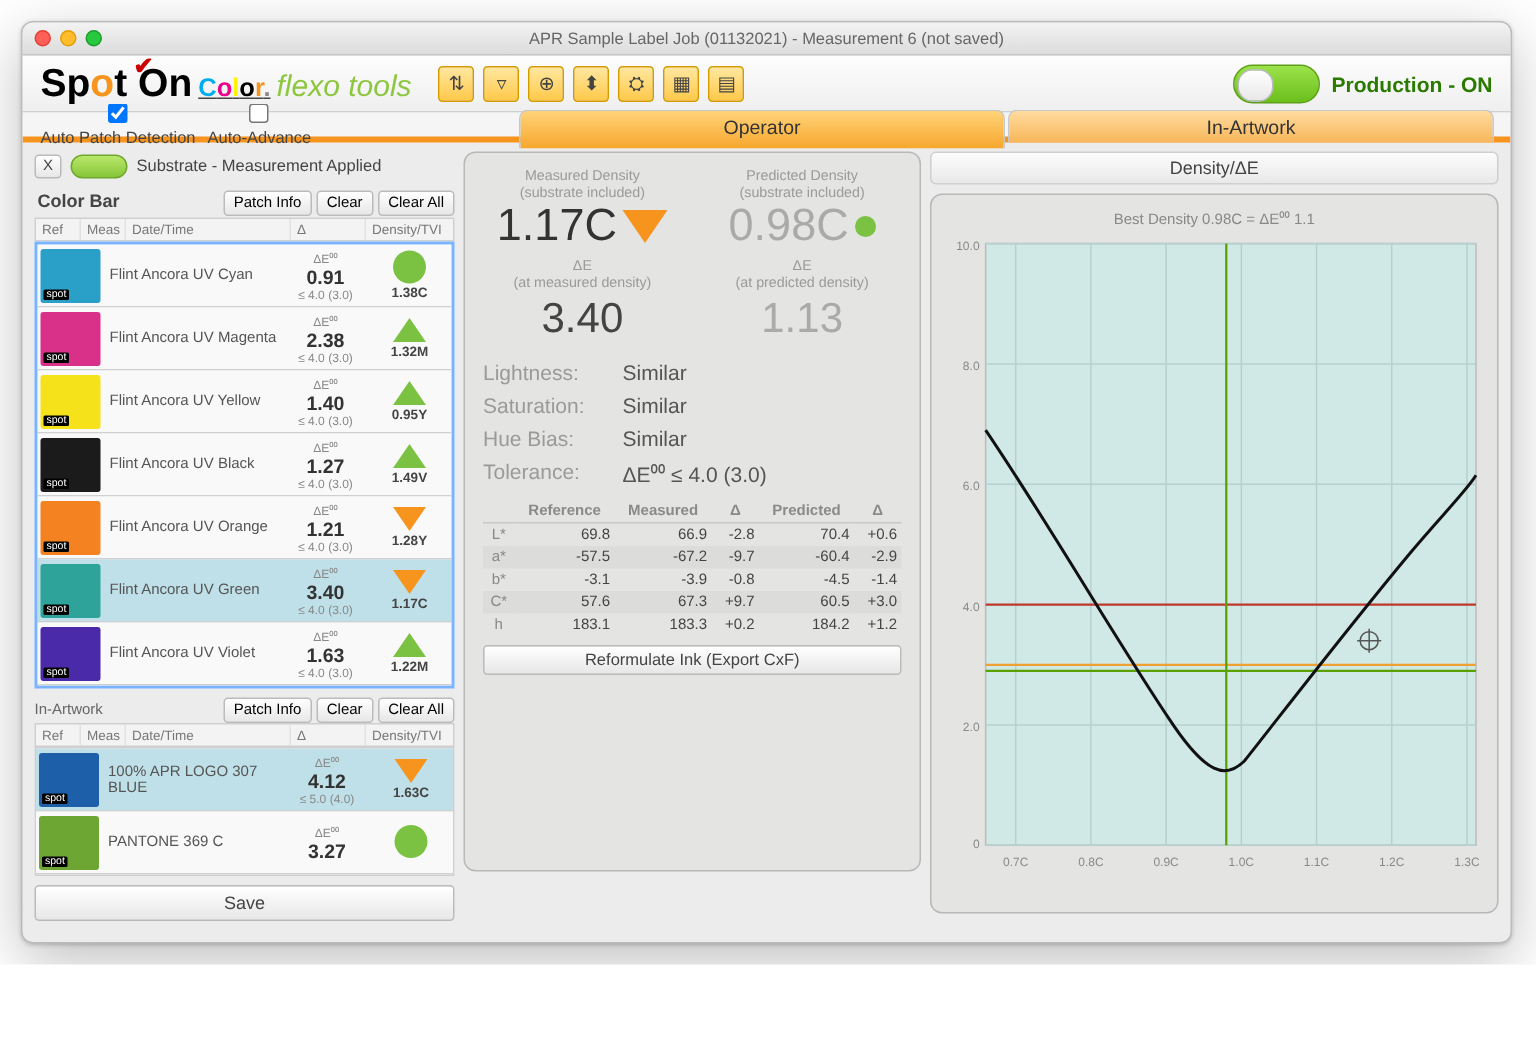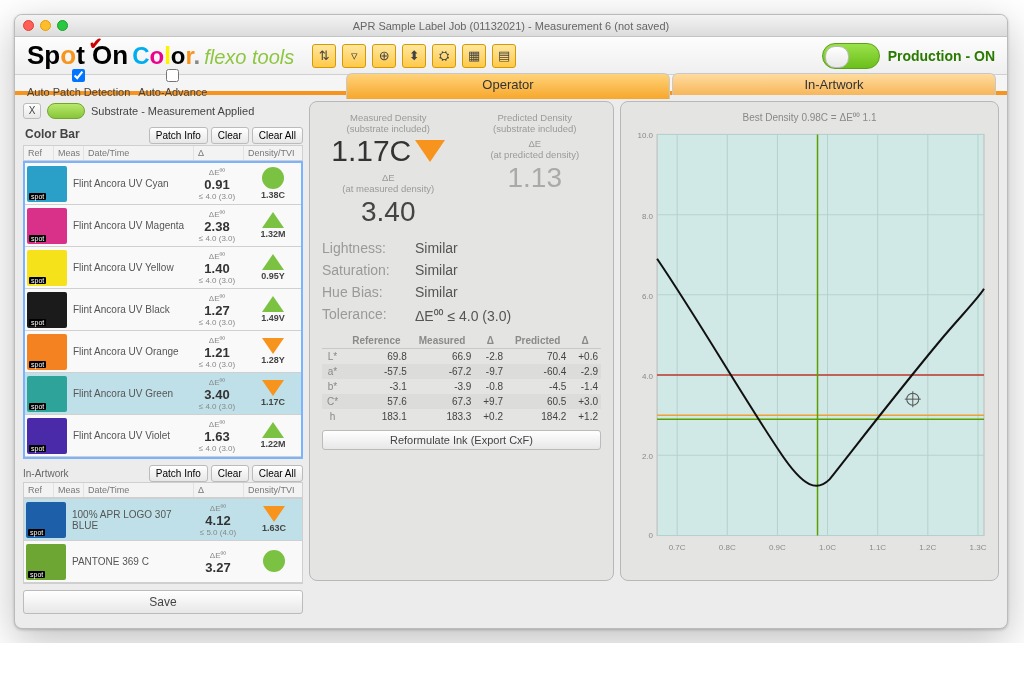--- a/index.html
+++ b/index.html
@@ -38,21 +38,21 @@
   .title-text { position:absolute; left:0; right:0; text-align:center; }
   .brandrow {
     height: 38px;
     background: linear-gradient(#fdfdfd,#efefef);
     display:flex; align-items:center; padding: 2px 12px;
     border-bottom:1px solid #d0d0d0;
   }
   .logo { display:flex; align-items:baseline; gap:4px; font-weight:300; }
   .logo .spot { font-size:26px; font-weight:800; color:#000; }
   .logo .spot .o1 { color:#f7941d; }
-  .logo .color { font-size:24px; font-weight:800;}
+  .logo .color { font-size:17px; font-weight:800;text-decoration:underline;}
   .logo .color span:nth-child(1){color:#00aeef;}
   .logo .color span:nth-child(2){color:#ec008c;}
   .logo .color span:nth-child(3){color:#fff200;}
   .logo .color span:nth-child(4){color:#000;}
   .logo .color span:nth-child(5){color:#f7941d;}
   .logo .flexo{font-size:20px; font-style:italic; color:#8dc63f; font-weight:500;}
   .toolicons { margin-left:18px; display:flex; gap:6px;}
   .tbtn { width:24px; height:24px; border:1px solid #d59a00; background:linear-gradient(#ffe7a0,#ffc94a); border-radius:3px; display:flex; align-items:center;justify-content:center; font-size:13px;}
   .prodswitch { margin-left:auto; display:flex; align-items:center; gap:8px; }
   .switch { width:58px; height:26px; border-radius:13px; background:linear-gradient(#9be24a,#6bbf1b); border:1px solid #5da019; position:relative;}
@@ -347,20 +347,24 @@
                 <span>1.17C</span>
                 <div class="bigarrow-down"></div>
               </div>
             <div class="mlabel" style="margin-top:4px">ΔE</div>
             <div class="mlabel">(at measured density)</div>
             <div class="bigde">3.40</div>
           </div>
           <div class="mcol">
             <div class="mlabel">Predicted Density</div>
             <div class="mlabel">(substrate included)</div>
+            <div class="bigd gray">
+                <span>0.98C</span>
+                <div class="pdot"></div>
+              </div>
             <div class="mlabel" style="margin-top:4px">ΔE</div>
             <div class="mlabel">(at predicted density)</div>
             <div class="bigde gray">1.13</div>
           </div>
         </div>
         <div class="attrs">
           <div>
               <div class="al">Lightness:</div>
               <div class="av">Similar</div>
             </div>
@@ -427,20 +431,21 @@
                 <td>184.2</td>
                 <td>+1.2</td>
               </tr>
             </tbody>
           </table>
         <div class="reform">Reformulate Ink (Export CxF)</div>
       </div>
     </div>
 
     <div class="rightcol">
+      <div class="panelhead">Density/ΔE</div>
       <div class="graphpanel">
         <div class="graphtitle">Best Density 0.98C = ΔE⁰⁰ 1.1</div>
         <svg class="graph" viewBox="0 0 360 430">
           <rect x="28" y="4" width="326" height="400" fill="#d1e9e6" stroke="#bbb"></rect>
 
           <g stroke="#b6d0cd">
             <line x1="48" y1="4" x2="48" y2="404"></line>
               <line x1="98" y1="4" x2="98" y2="404"></line>
             <line x1="148" y1="4" x2="148" y2="404"></line>
               <line x1="198" y1="4" x2="198" y2="404"></line>

